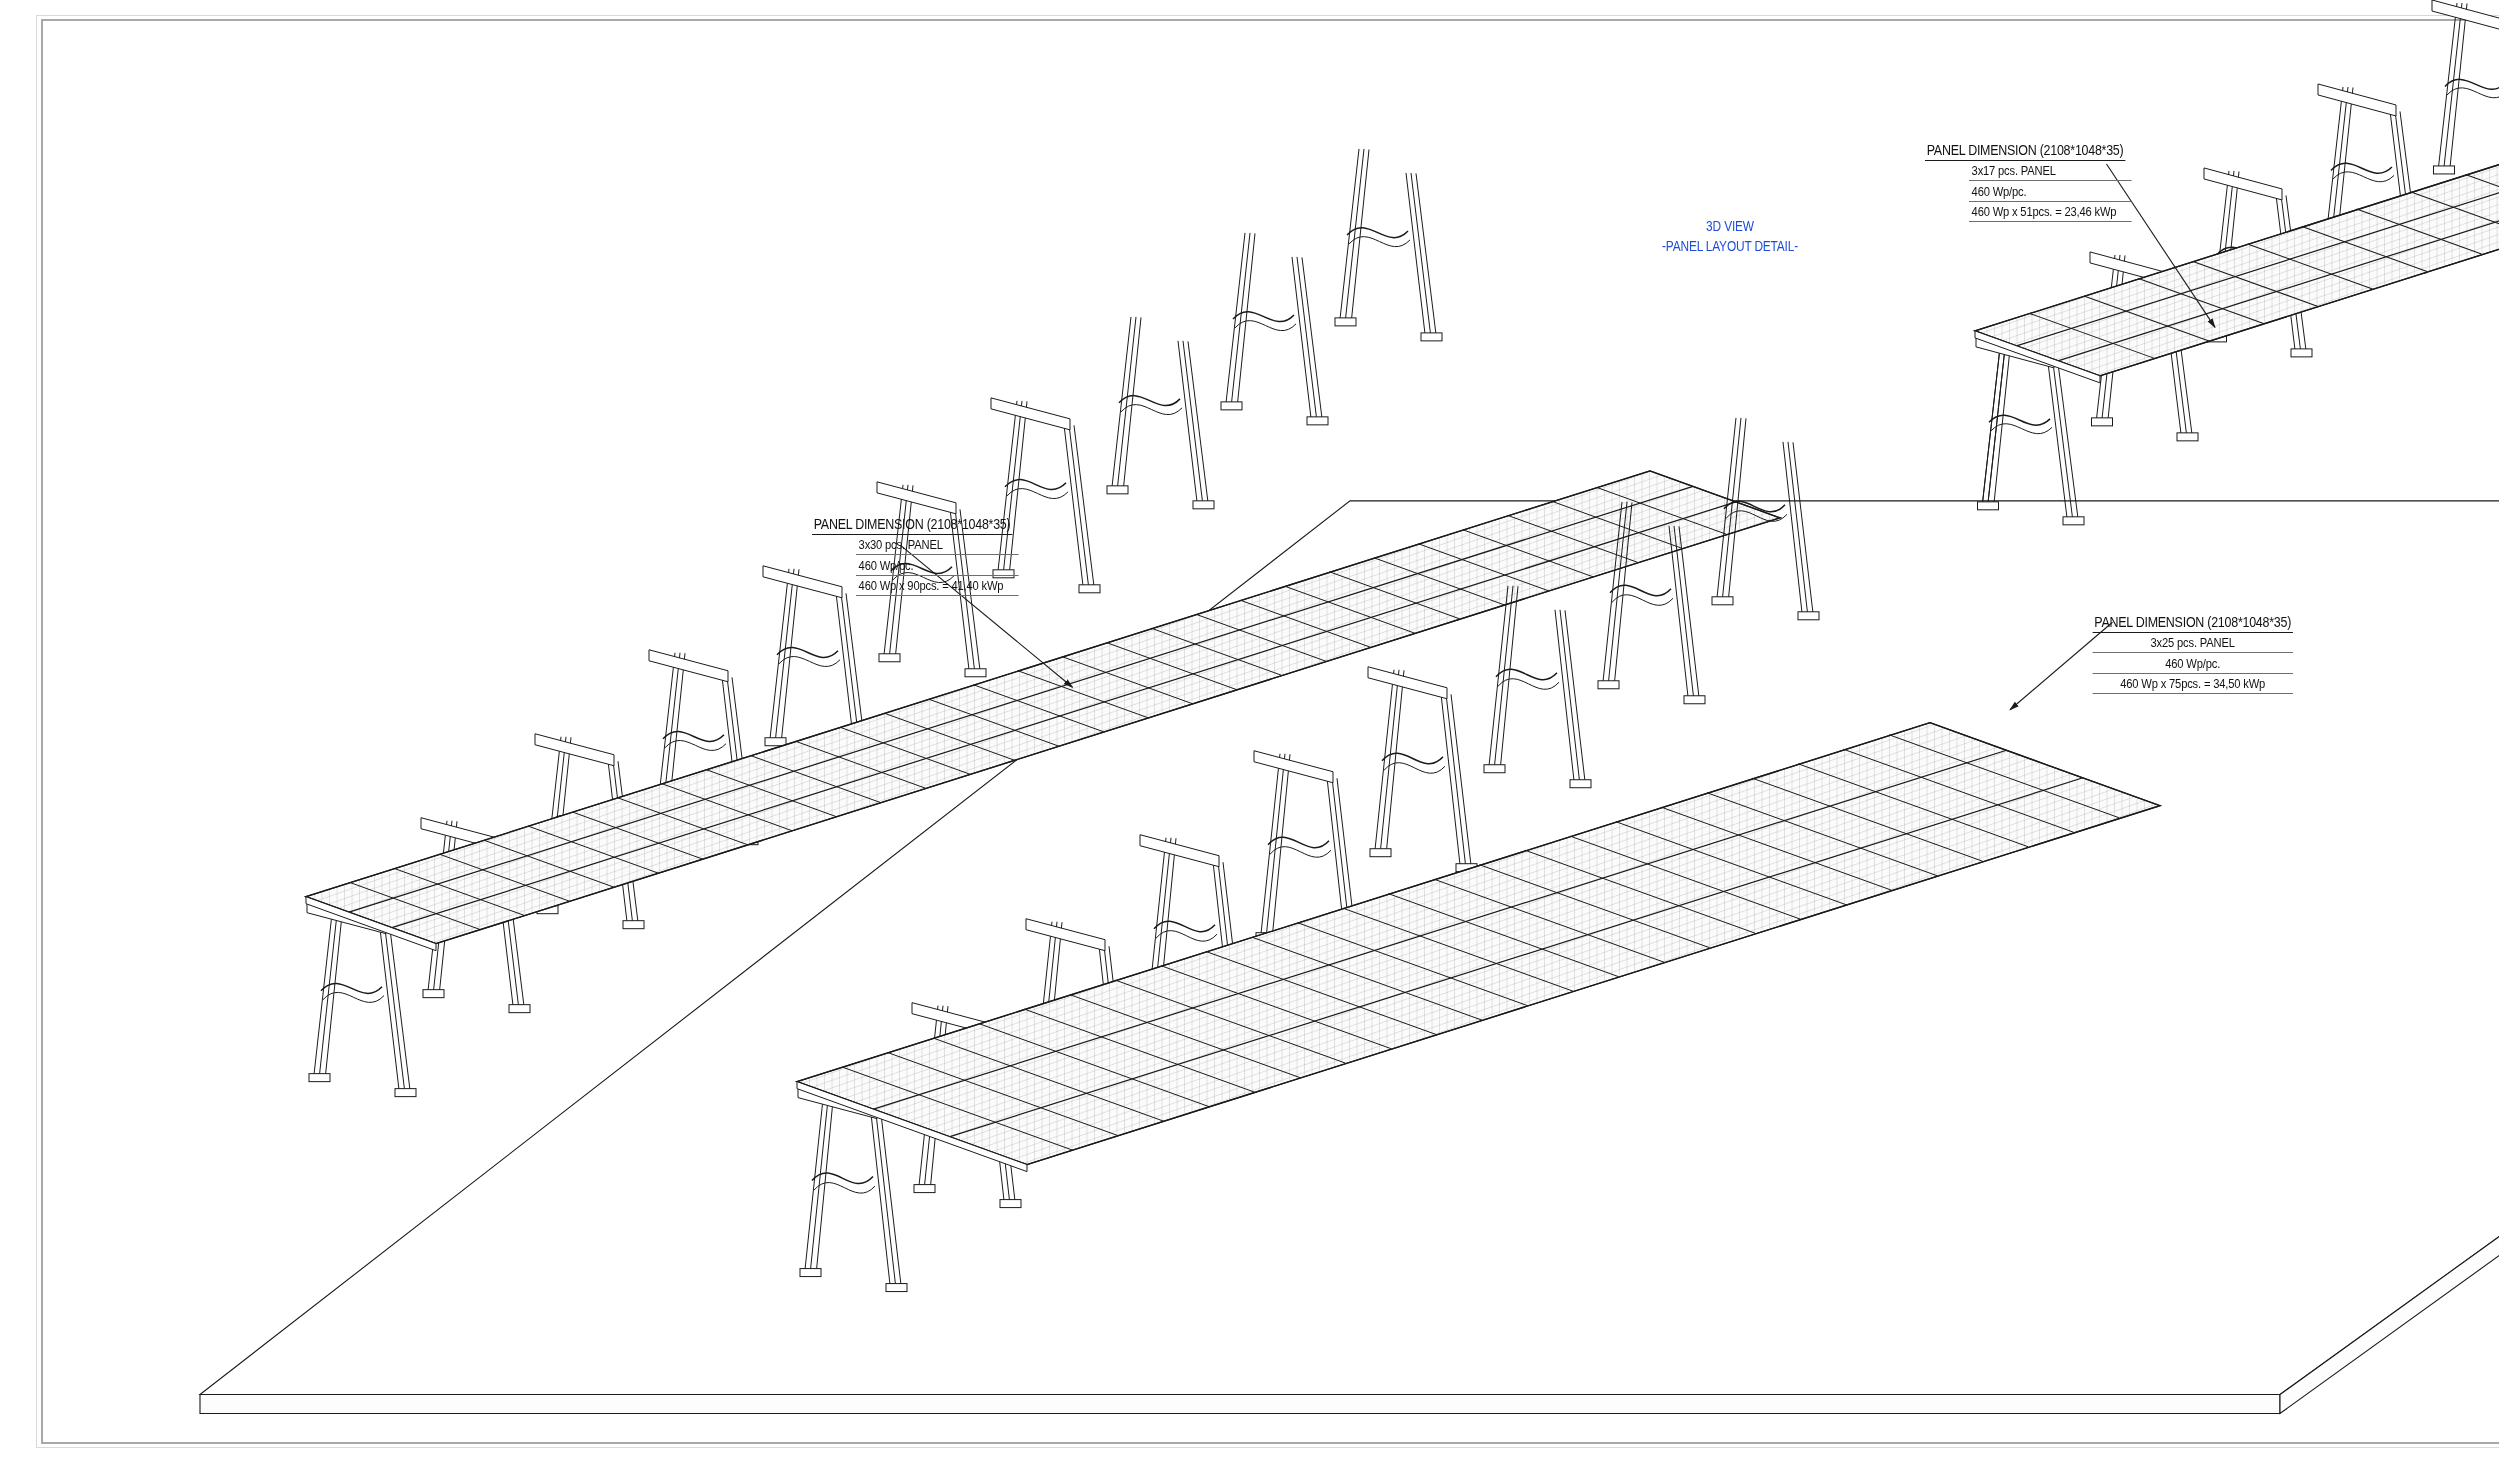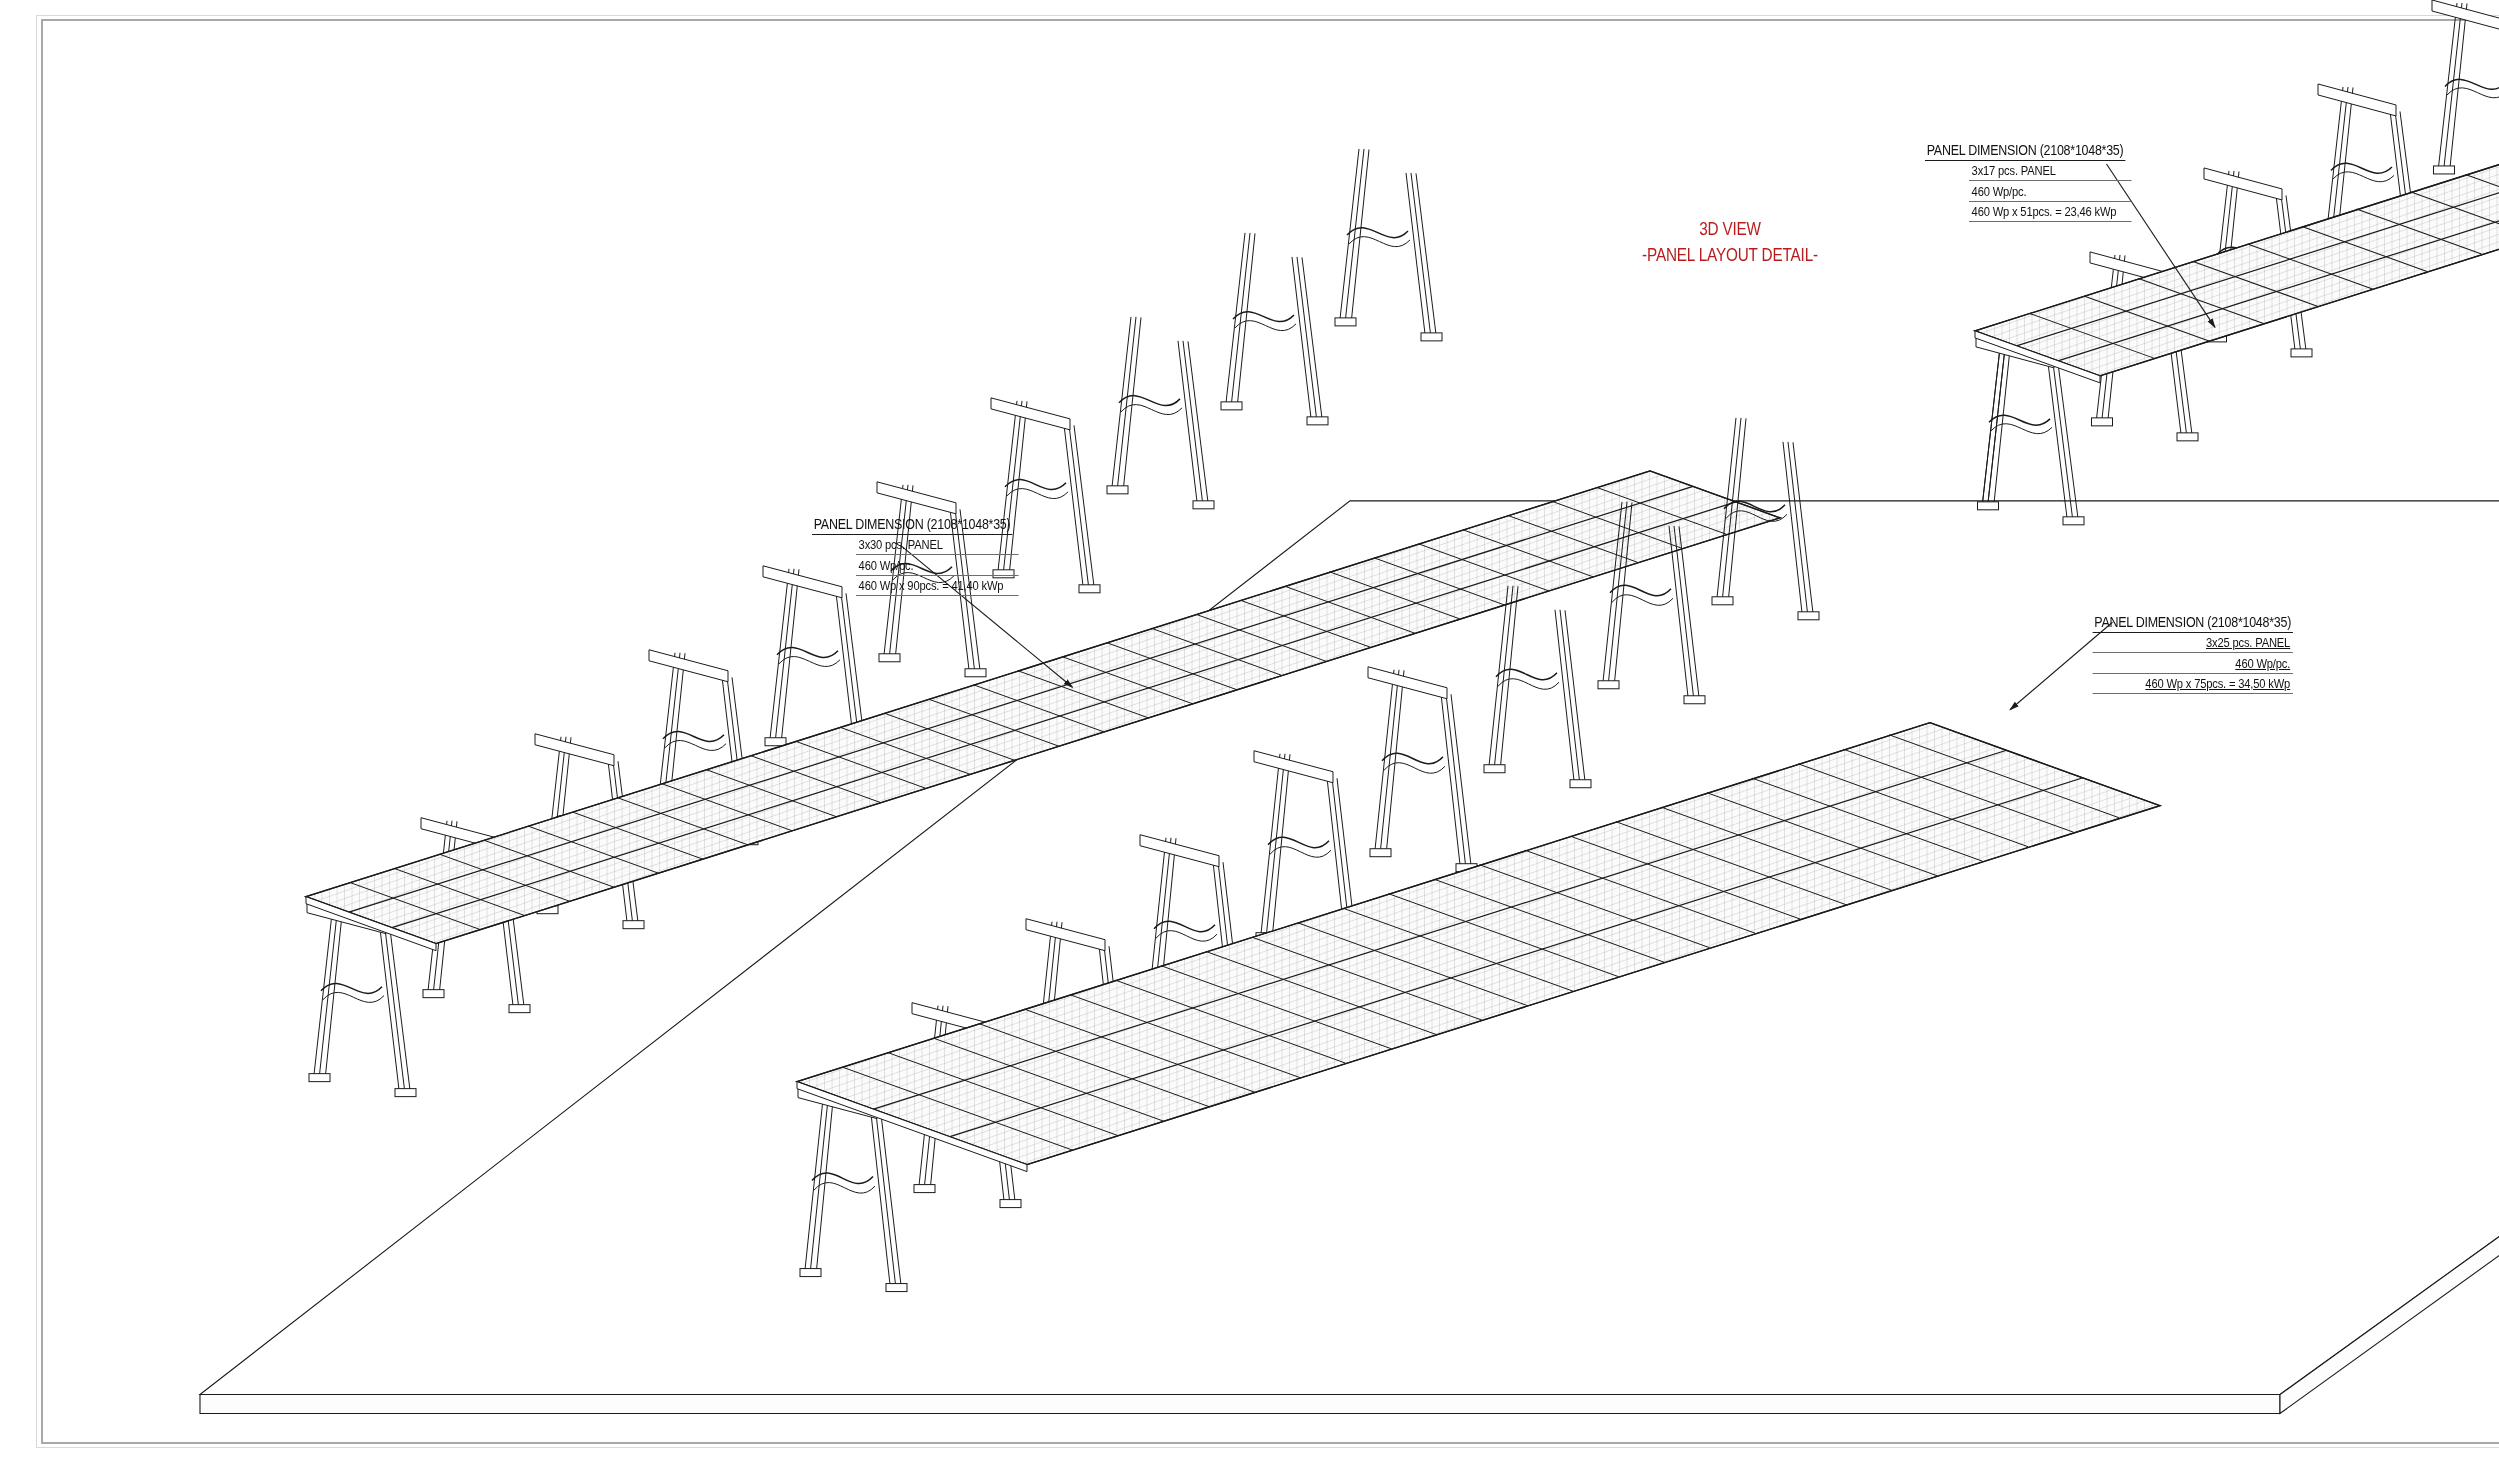--- a/index.html
+++ b/index.html
@@ -12,26 +12,26 @@
        border:2px solid #a8a8a8;box-sizing:border-box;}
   svg.draw{position:absolute;left:0;top:0;width:3721px;height:1477px;}
 
   
   .callout{position:absolute;font-family:"Liberation Sans",sans-serif;color:#111;white-space:nowrap;}
   .callout .hdr{font-size:14.5px;letter-spacing:-0.3px;padding:0 2px 1.5px 2px;
        border-bottom:1.2px solid #1a1a1a;display:inline-block;transform:scaleX(.86);transform-origin:left bottom;}
   .callout .rows{margin-left:44px;}
   .callout .row{font-size:13px;letter-spacing:-0.2px;padding:2.5px 3px 2px 3px;
        border-bottom:1.2px solid #6d6d6d;display:block;transform:scaleX(.86);transform-origin:left bottom;}
-  .callout.ralign .rows{margin-left:0;text-align:right;text-decoration:underline;}
+  .callout.ralign .rows{margin-left:0;text-align:center;}
   .callout.ralign .row{transform-origin:right bottom;}
 
   
-  .viewtitle{position:absolute;text-align:center;font-size:18px;line-height:1.42;
-       letter-spacing:-0.2px;color:#b91c1c;}
+  .viewtitle{position:absolute;text-align:center;font-size:14px;line-height:1.42;
+       letter-spacing:-0.2px;color:#1d4ed8;}
   .viewtitle span{display:block;transform:scaleX(.85);}
 </style>
 </head>
 <body>
 
 <div id="sheet">
 
   <div class="frame-outer"></div>
   <div class="frame-inner"></div>
 

